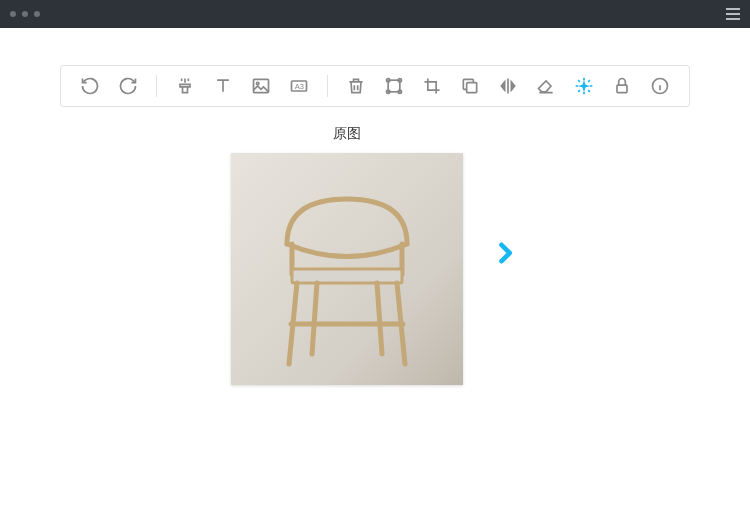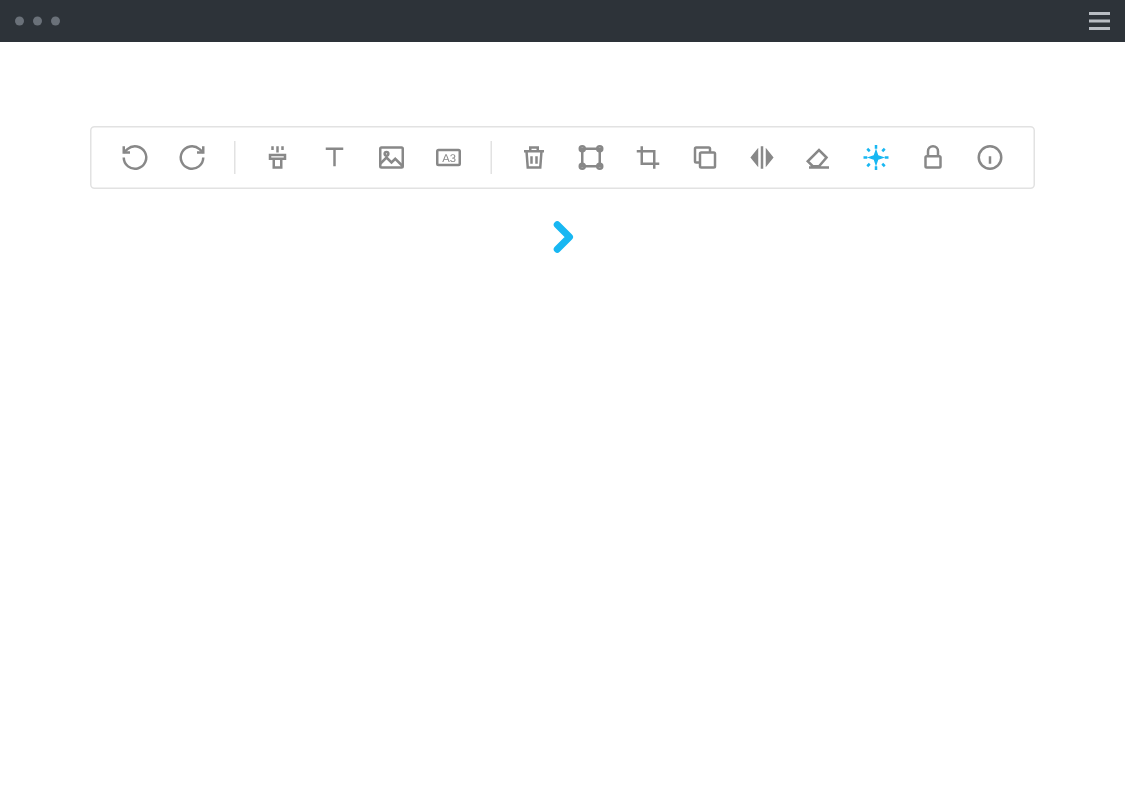--- a/index.html
+++ b/index.html
@@ -2,21 +2,21 @@
 <html><head>
 <meta charset="utf-8">
 <style>
 *{margin:0;padding:0;box-sizing:border-box}
 body{font-family:-apple-system,BlinkMacSystemFont,"Segoe UI",sans-serif;background:#fff;width:750px;height:530px;overflow:hidden}
 .titlebar{height:28px;background:#2d3339;display:flex;align-items:center;padding:0 10px;justify-content:space-between}
 .dots{display:flex;gap:6px}
 .dot{width:6px;height:6px;border-radius:50%;background:#6a7179}
 .menu-icon{display:flex;flex-direction:column;gap:3px;cursor:pointer}
 .menu-icon span{width:14px;height:2px;background:#b8bdc3}
-.content{padding:56px 60px}
+.content{padding:37px 60px}
 .toolbar{border:1px solid #e2e2e2;border-radius:3px;padding:8px 12px;display:flex;align-items:center;gap:14px;justify-content:center;margin-bottom:18px}
 .toolbar .divider{width:1px;height:22px;background:#e2e2e2;margin:0 2px}
 .tool-btn{width:24px;height:24px;display:flex;align-items:center;justify-content:center;cursor:pointer;color:#888}
 .tool-btn svg{width:20px;height:20px}
 .tool-btn.active{color:#18b7f2}
 .images{display:flex;align-items:center;justify-content:center;gap:28px}
 .panel{display:flex;flex-direction:column;align-items:center;gap:10px}
 .label{font-size:14px;color:#333}
 .img-box{width:232px;height:232px;position:relative;box-shadow:0 1px 3px rgba(0,0,0,0.15)}
 .img-box.result{border:3px solid #18b7f2}
@@ -132,20 +132,43 @@
     </div>
     <div class="tool-btn">
       <svg viewBox="0 0 24 24" fill="none" stroke="currentColor" stroke-width="2">
           <circle cx="12" cy="12" r="9"></circle>
           <path d="M12 8h.01M11 12h1v4h1"></path>
         </svg>
     </div>
   </div>
 
   <div class="images">
+    <div class="panel">
+      <div class="label">原图</div>
+      <div class="img-box original">
+        <div class="chair">
+          <svg viewBox="0 0 180 200">
+              <g stroke="#c4a878" stroke-width="5" fill="none" stroke-linecap="round">
+                <path d="M30 75 Q30 30 90 30 Q150 30 150 75"></path>
+                <path d="M30 75 Q90 100 150 75"></path>
+                <line x1="35" y1="75" x2="35" y2="105"></line>
+                <line x1="145" y1="75" x2="145" y2="105"></line>
+              </g>
+              <rect x="35" y="100" width="110" height="14" fill="#d8d5cf" stroke="#c4a878" stroke-width="3" rx="2"></rect>
+              <g stroke="#c4a878" stroke-width="5" fill="none" stroke-linecap="round">
+                <line x1="40" y1="114" x2="32" y2="195"></line>
+                <line x1="140" y1="114" x2="148" y2="195"></line>
+                <line x1="60" y1="114" x2="55" y2="185"></line>
+                <line x1="120" y1="114" x2="125" y2="185"></line>
+                <line x1="34" y1="155" x2="146" y2="155"></line>
+              </g>
+            </svg>
+        </div>
+      </div>
+    </div>
 
     <div class="arrow">
       <svg viewBox="0 0 24 24" fill="none" stroke="currentColor" stroke-width="4" stroke-linecap="round" stroke-linejoin="round">
           <polyline points="9 5 16 12 9 19"></polyline>
         </svg>
     </div>
 
   </div>
 
 </div>

